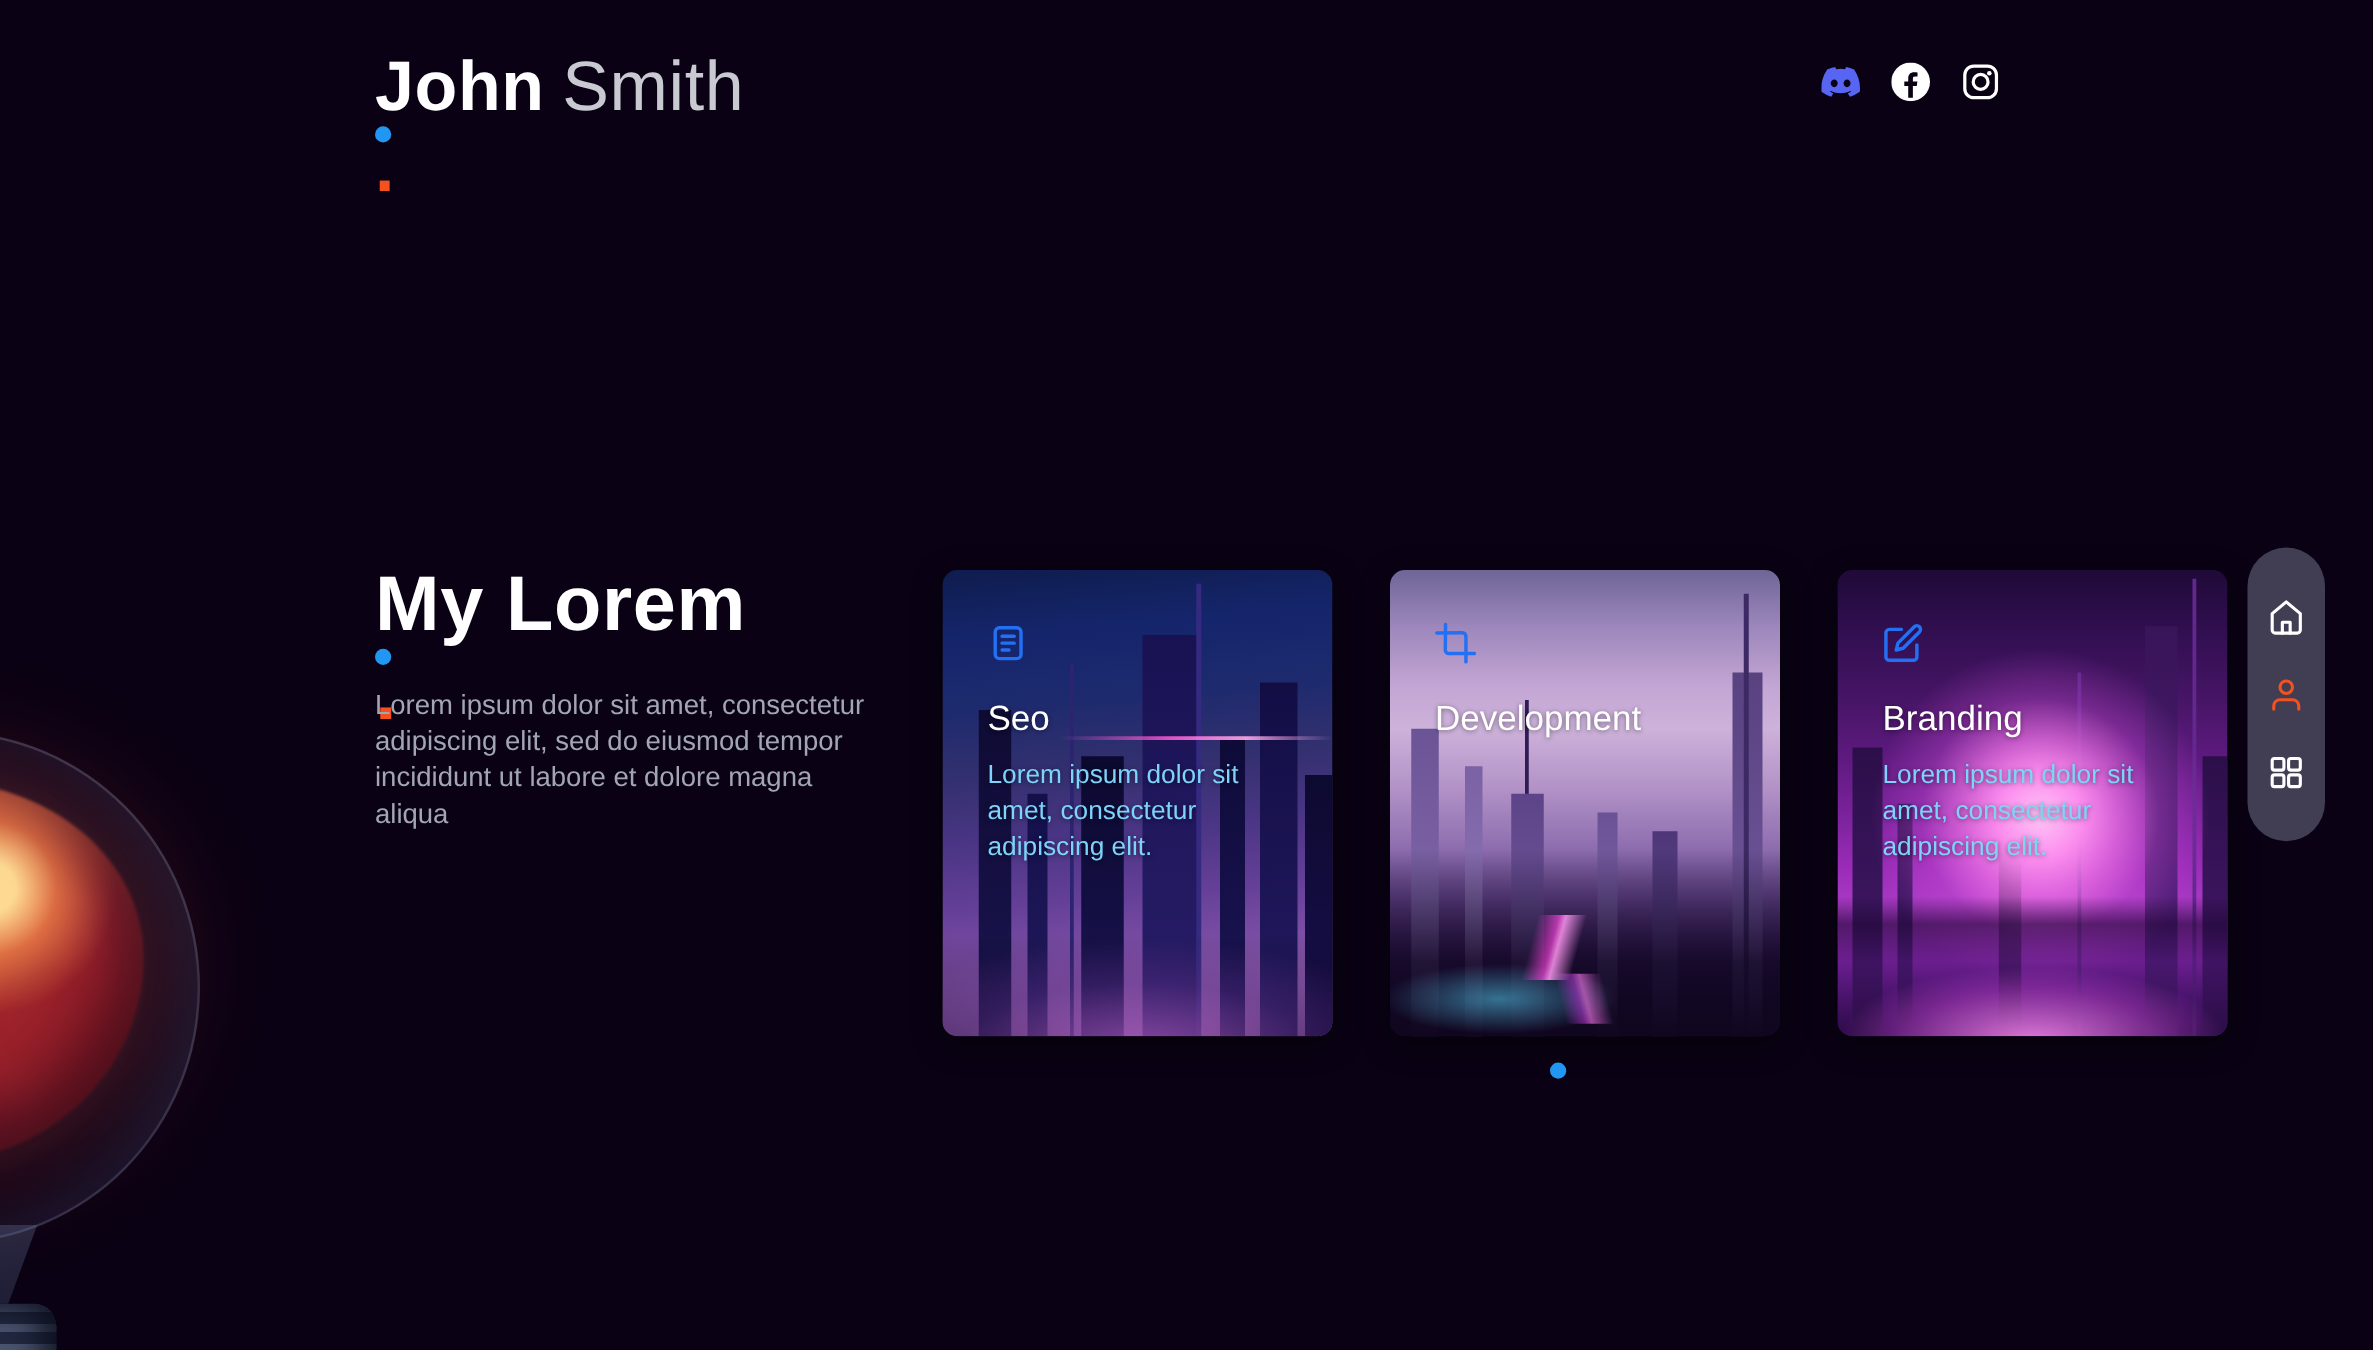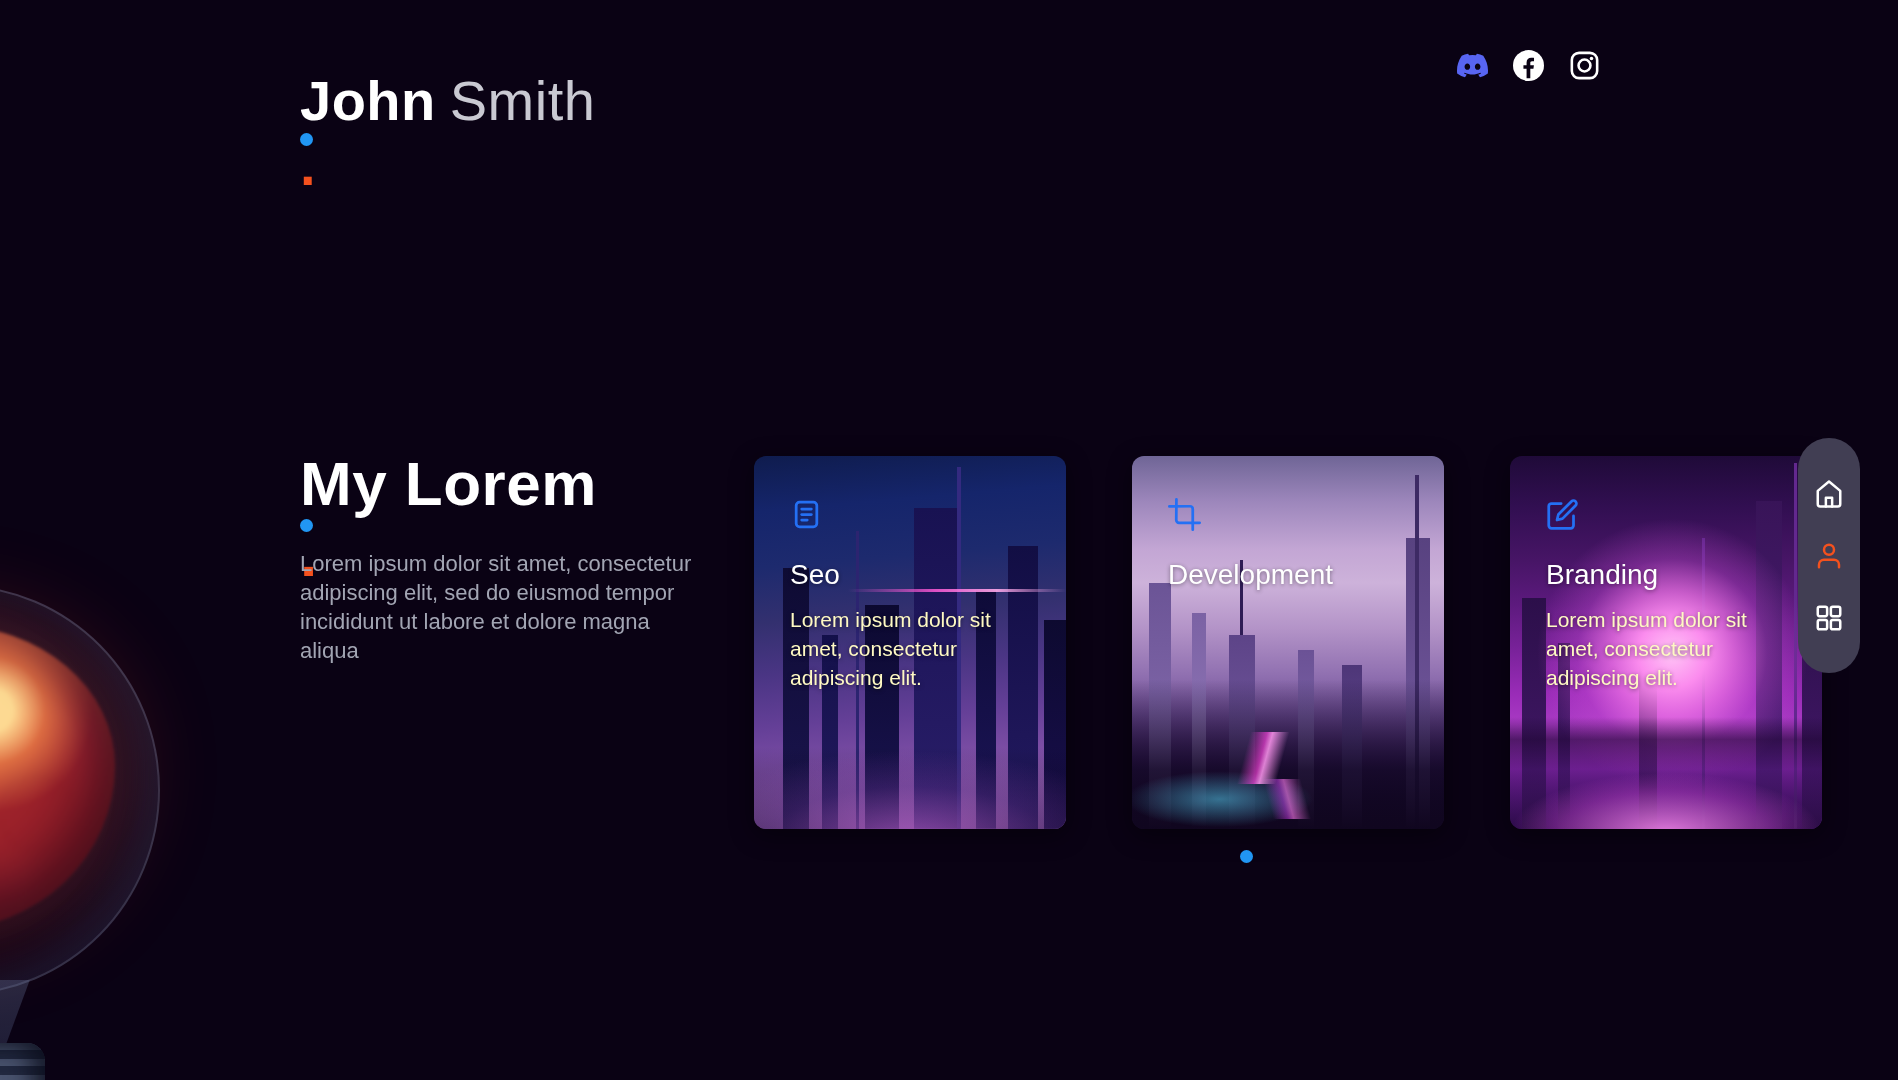--- a/index.html
+++ b/index.html
@@ -4,43 +4,43 @@
 <style>
   * { margin:0; padding:0; box-sizing:border-box; }
   html,body { background:#0a0214; }
   body { font-family:"Liberation Sans","DejaVu Sans",sans-serif; }
   .page {
     position:relative; width:1898px; height:1080px;
     background:#0a0214; overflow:hidden;
   }
 
   
-  .logo { position:absolute; left:300px; top:36px; font-size:56px; letter-spacing:.5px; cursor:pointer; white-space:nowrap;margin-top:32px; }
+  .logo { position:absolute; left:300px; top:36px; font-size:56px; letter-spacing:.5px; cursor:pointer; white-space:nowrap; }
   .logo .first { color:#ffffff; font-weight:700; }
   .logo .last  { color:#c9c9d2; font-weight:300; margin-left:14px; }
   .logo .dot   { color:#f4511e; font-weight:700; }
 
   .social { position:absolute; top:50px; right:298px; display:flex; align-items:center; gap:25px; }
   .social .s-icon { width:31px; height:31px; display:flex; align-items:center; justify-content:center; cursor:pointer; }
   .social svg { width:100%; height:100%; display:block; }
 
   
   .skills-title { position:absolute; left:300px; top:448px; font-size:62px; font-weight:800; color:#ffffff; letter-spacing:.5px; white-space:nowrap; }
   .skills-title .dot { color:#f4511e; }
   .skills-desc { position:absolute; left:300px; top:549px; width:412px; font-size:22px; line-height:29px; color:#a2a5b3; }
 
   
-  .cards { position:absolute; left:754px; top:456px; display:flex; gap:66px; }
+  .cards { position:absolute; left:754px; top:456px; display:flex; gap:46px; }
   .card { position:relative; width:312px; height:373px; border-radius:12px; overflow:hidden; cursor:pointer; box-shadow:0 6px 24px rgba(0,0,0,.45); }
   .card-bg, .card-bg::before, .card-bg::after { position:absolute; inset:0; content:""; }
   .card-bg::before { content:""; }
   .card-content { position:relative; z-index:3; padding:42px 30px 0 36px; }
   .card-icon svg { width:33px; height:33px; display:block; }
   .card-title { margin-top:28px; color:#ffffff; font-size:28px; font-weight:500; text-shadow:0 1px 4px rgba(0,0,0,.45); }
-  .card-text  { margin-top:14px; color:#fef9c3; font-size:21px; line-height:29px; font-weight:400; text-shadow:0 1px 4px rgba(0,0,0,.5); }
+  .card-text  { margin-top:14px; color:#7dd3fc; font-size:21px; line-height:29px; font-weight:400; text-shadow:0 1px 4px rgba(0,0,0,.5); }
 
   
   .bg1 { background:linear-gradient(175deg,#0f1c4e 0%,#15256b 14%,#1d2a6e 28%,#33306f 42%,#4a3584 55%,#643f97 68%,#7e4fa6 80%,#9a66b8 91%,#a974c0 100%); }
   .bg1::before {
     background:
       linear-gradient(90deg,rgba(255,90,215,0) 0%,rgba(255,90,215,.85) 40%,rgba(255,170,235,.9) 68%,rgba(255,90,215,0) 100%) no-repeat 100% 36% / 70% 3px,
       linear-gradient(#2c2470,#2c2470) no-repeat 33% 100% / 3px 80%,
       linear-gradient(#342a80,#342a80) no-repeat 66% 100% / 4px 97%,
       linear-gradient(180deg,#181252,#2a1e6a) no-repeat 60% 100% / 46px 86%,
       linear-gradient(180deg,#0e0b33,#1b1550) no-repeat 10% 100% / 26px 70%,

